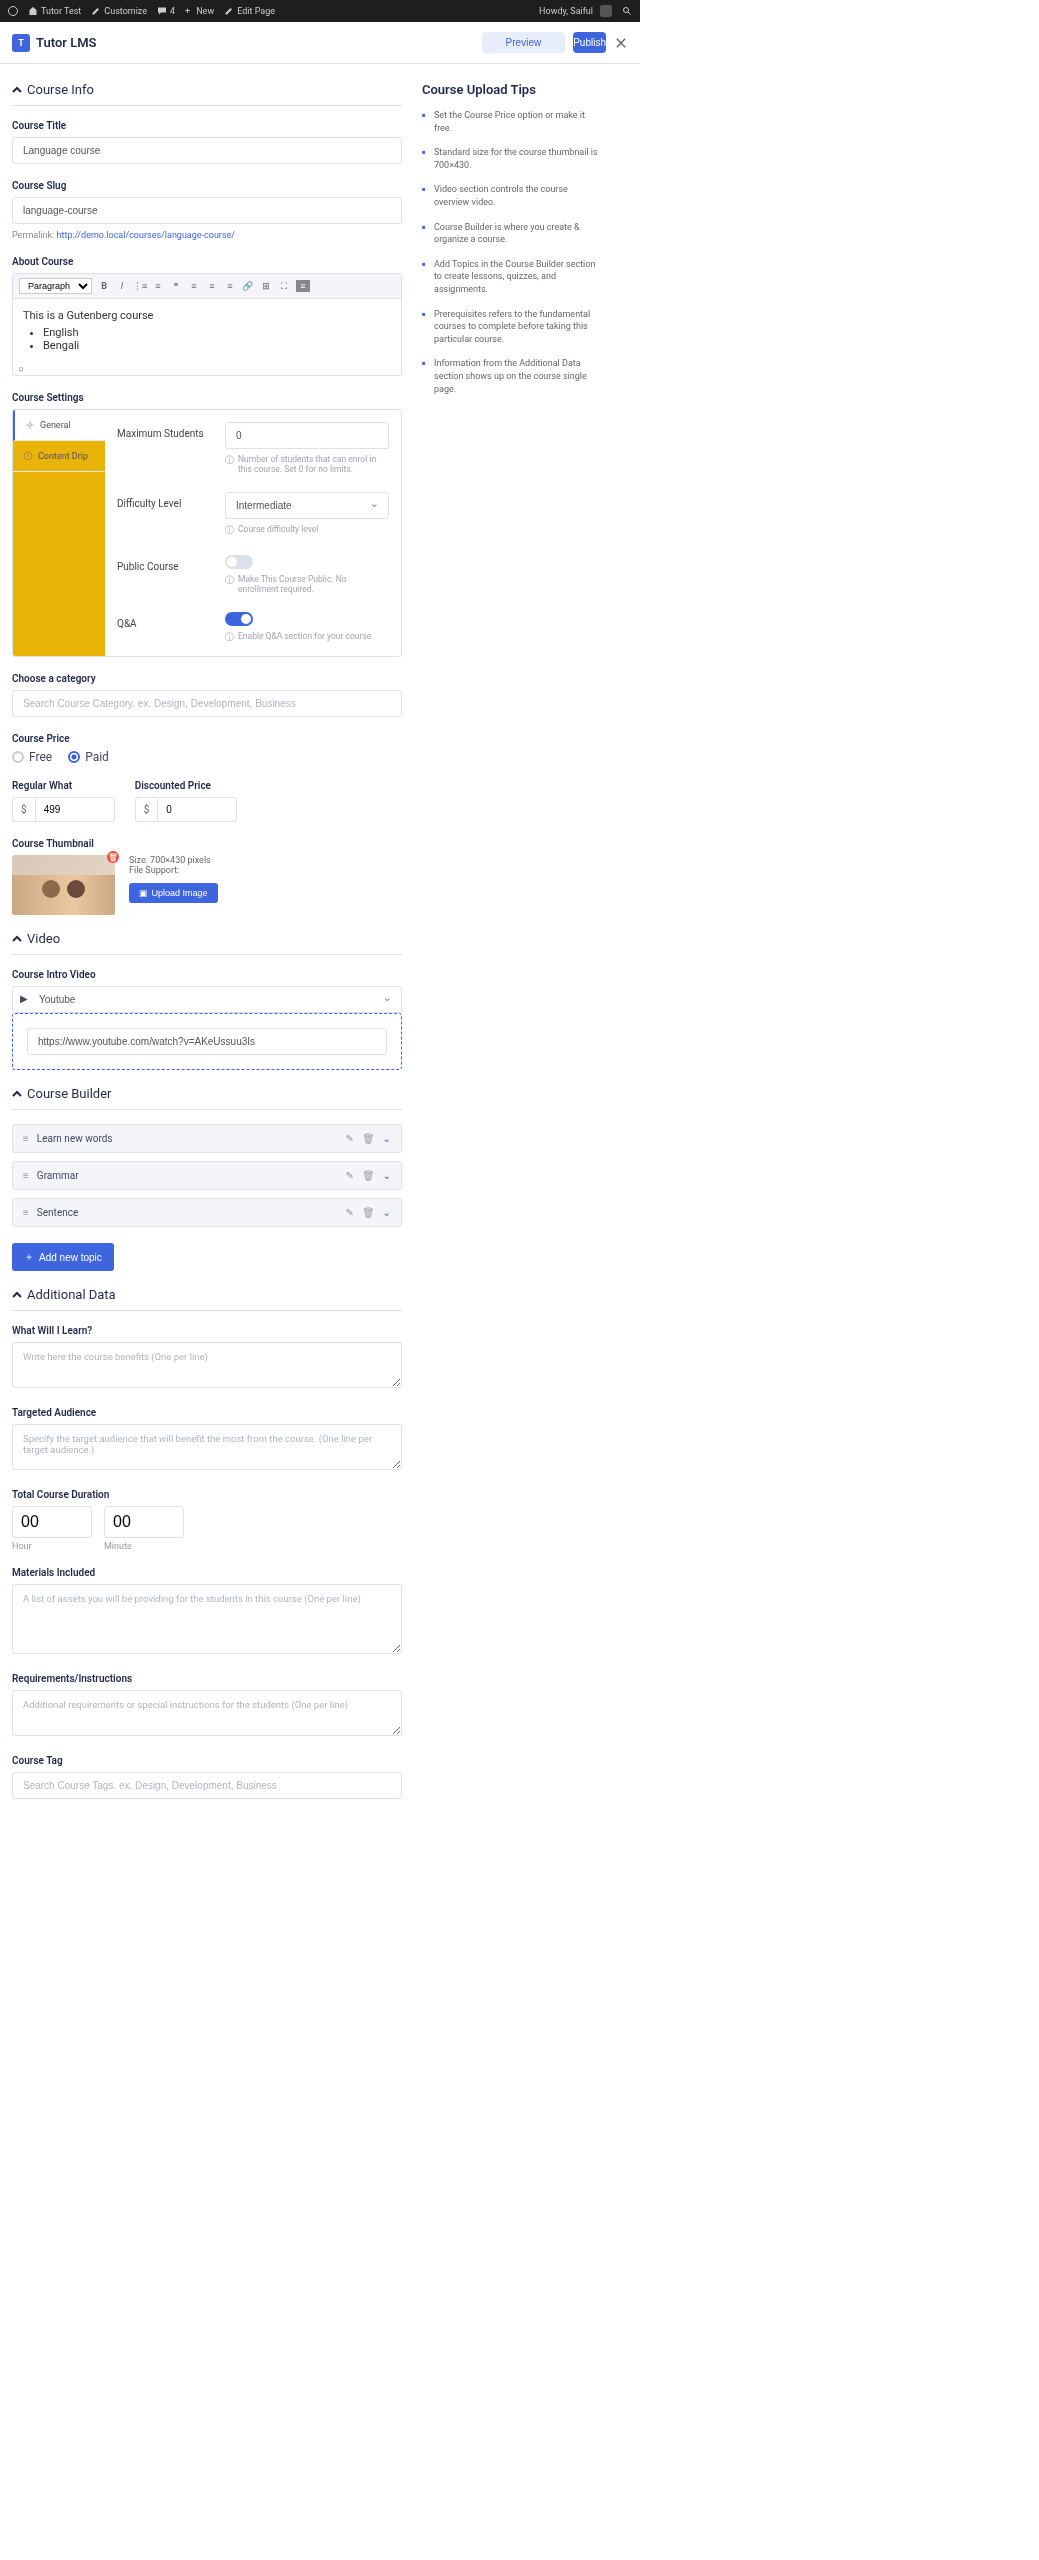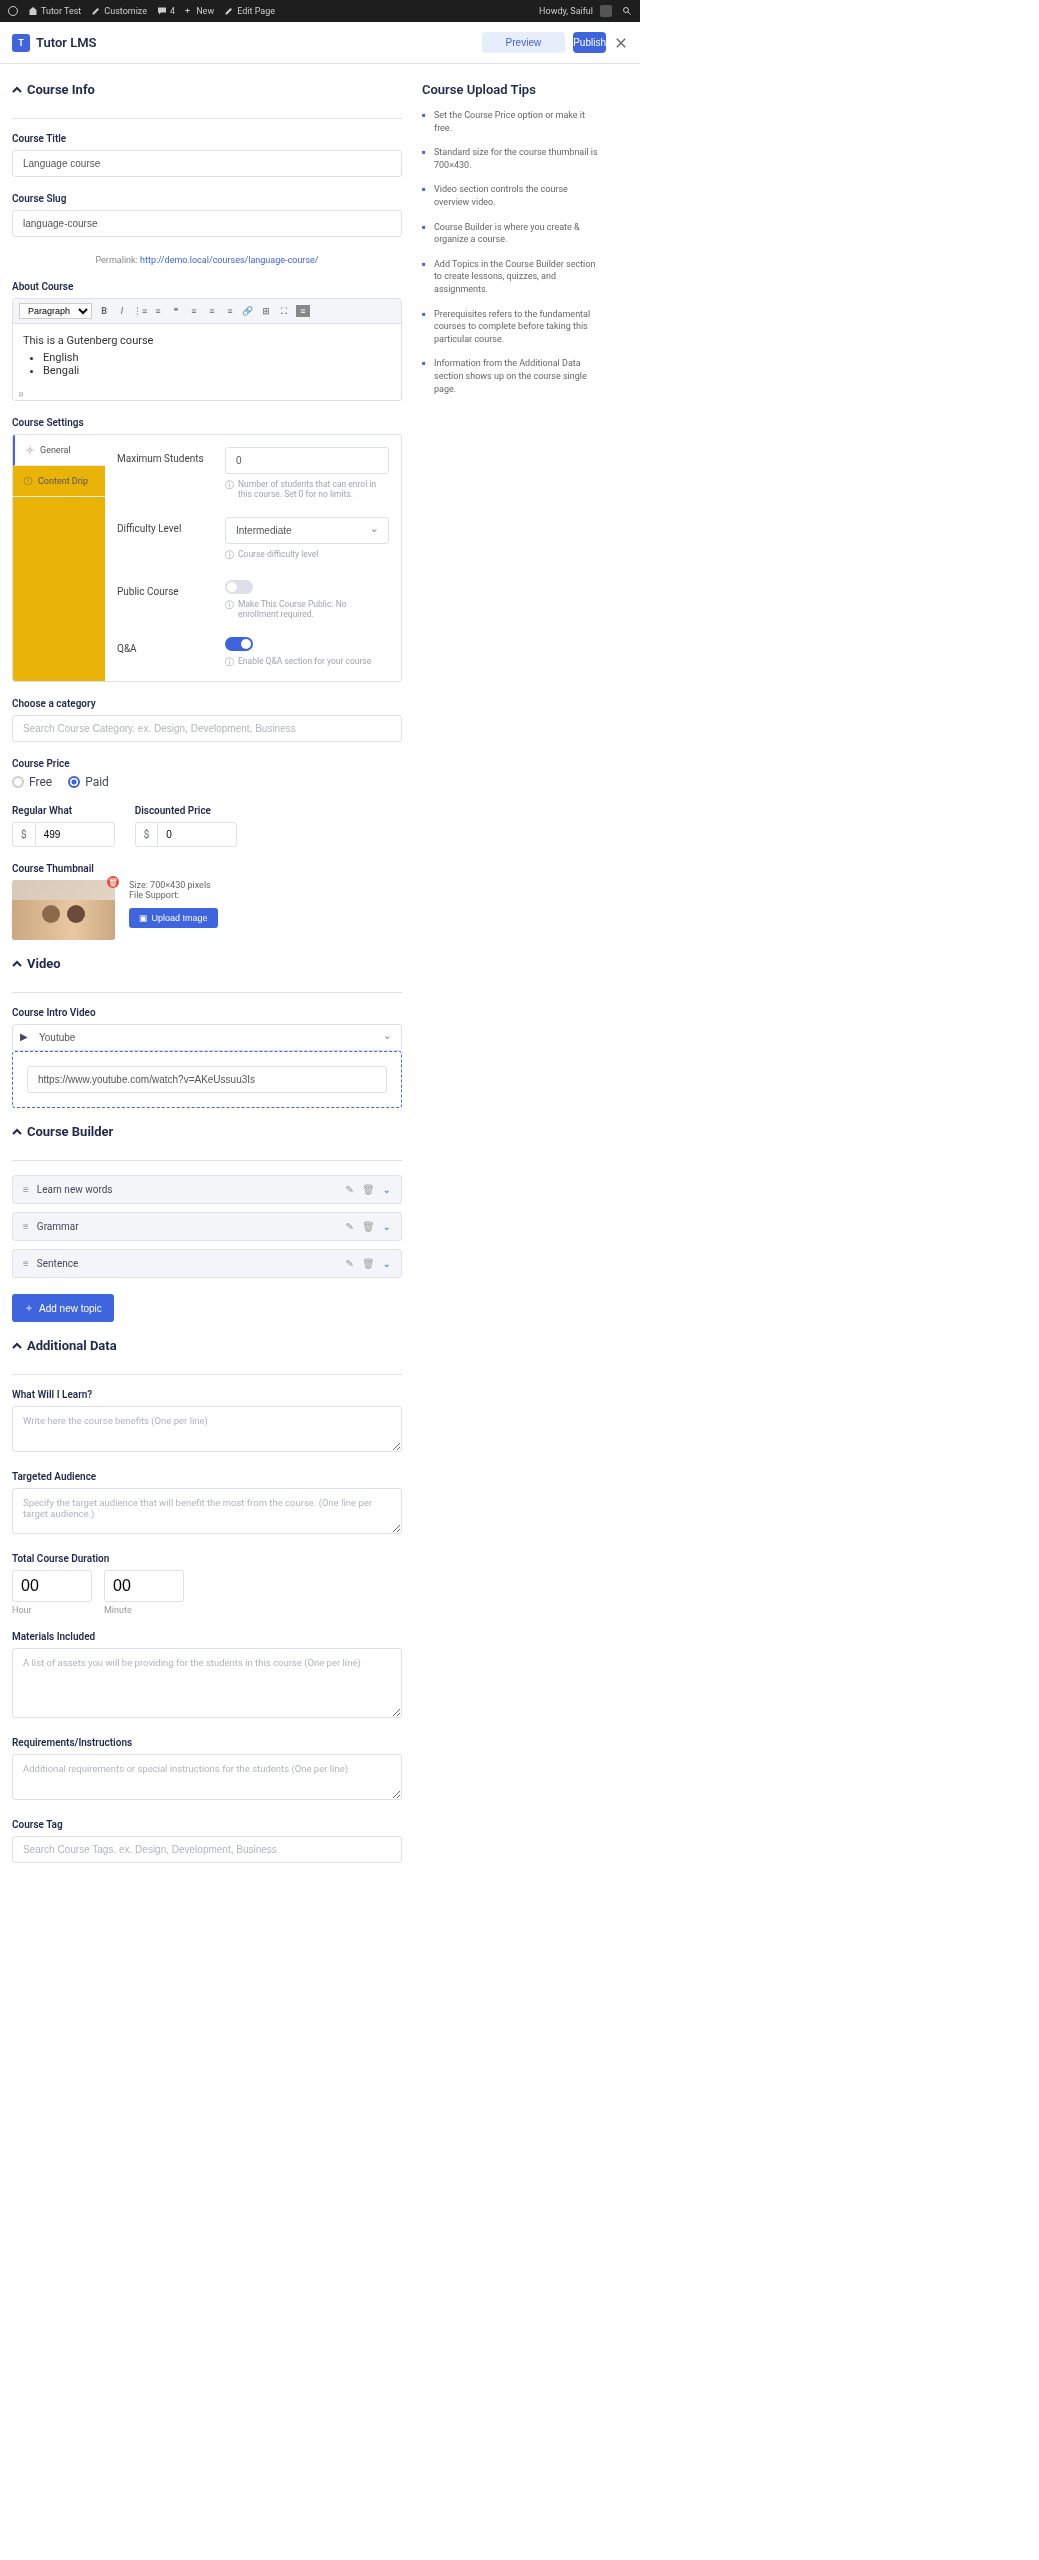--- a/index.html
+++ b/index.html
@@ -11,26 +11,26 @@
 .top-header { height: 42px; border-bottom: 1px solid #e0e2ea; display: flex; align-items: center; justify-content: space-between; padding: 0 12px; }
 .logo { display: flex; align-items: center; gap: 6px; font-weight: 600; font-size: 13px; color: #1f2a4a; }
 .logo-icon { width: 18px; height: 18px; background: #3e64de; border-radius: 3px; display: flex; align-items: center; justify-content: center; color: #fff; font-size: 9px; font-weight: bold; }
 .top-actions { display: flex; align-items: center; gap: 8px; }
 .btn-preview { background: #e8edfb; color: #3e64de; border: none; padding: 5px 24px; border-radius: 4px; font-size: 10px; cursor: pointer; }
 .btn-publish { background: #3e64de; color: #fff; border: none; padding: 5px 0; border-radius: 4px; font-size: 10px; cursor: pointer; }
 .close-icon { width: 14px; height: 14px; cursor: pointer; }
 .page-wrap { display: flex; padding: 18px 12px; gap: 20px; }
 .main-col { width: 390px; }
 .side-col { width: 180px; }
-.section-header { display: flex; align-items: center; gap: 5px; font-size: 13px; font-weight: 700; color: #1f2a4a; padding-bottom: 21px; border-bottom: 1px solid #e0e2ea; margin-bottom: 14px; cursor: pointer; }
+.section-header { display: flex; align-items: center; gap: 5px; font-size: 13px; font-weight: 400; color: #1f2a4a; padding-bottom: 8px; border-bottom: 1px solid #e0e2ea; margin-bottom: 14px; cursor: pointer; }
 .section-header svg { width: 10px; height: 10px; }
 .field-label { font-size: 10px; font-weight: 600; color: #1f2a4a; margin-bottom: 6px; }
 .text-input { width: 100%; border: 1px solid #dce0ea; border-radius: 3px; padding: 7px 10px; font-size: 10px; color: #555; }
 .text-input::placeholder { color: #b0b4c0; }
-.permalink { font-size: 9px; color: #888; margin-top: 18px; text-align: center; }
+.permalink { font-size: 9px; color: #888; margin-top: 6px; }
 .permalink a { color: #3e64de; text-decoration: none; }
 .field-block { margin-bottom: 16px; }
 .editor-wrap { border: 1px solid #dce0ea; border-radius: 3px; overflow: hidden; }
 .editor-toolbar { background: #f4f5f9; border-bottom: 1px solid #dce0ea; padding: 4px 6px; display: flex; gap: 6px; align-items: center; }
 .editor-toolbar select { font-size: 9px; border: 1px solid #ccc; padding: 1px 4px; background: #fff; }
 .editor-toolbar .tool { width: 12px; height: 12px; display: flex; align-items: center; justify-content: center; font-size: 9px; color: #666; cursor: pointer; }
 .editor-content { padding: 10px; min-height: 50px; font-size: 11px; color: #333; position: relative; }
 .editor-content ul { margin-left: 20px; margin-top: 4px; }
 .editor-status { font-size: 8px; color: #999; padding: 2px 6px; }
 .settings-box { border: 1px solid #dce0ea; border-radius: 3px; display: flex; overflow: hidden; }

